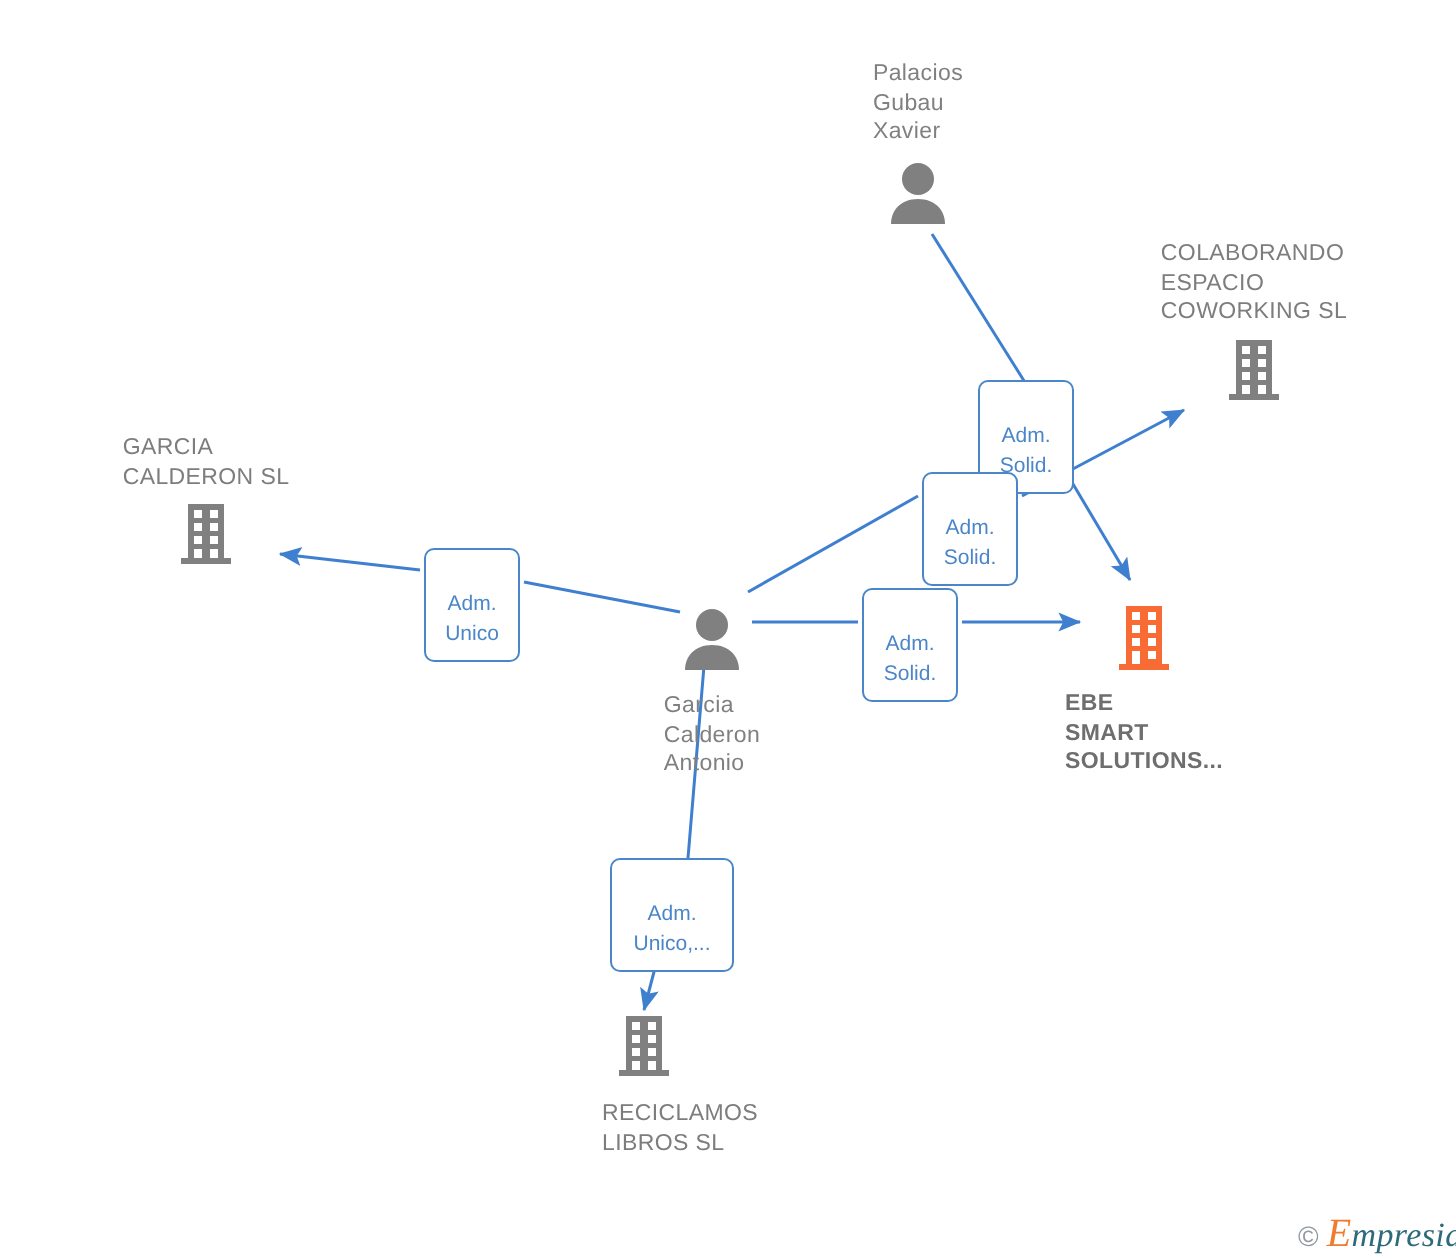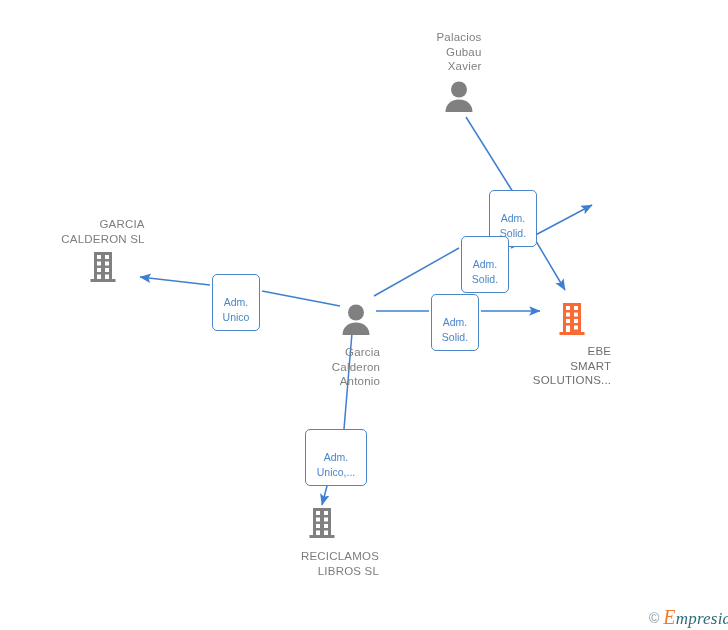--- a/index.html
+++ b/index.html
@@ -23,35 +23,35 @@
     top: 0;
     width: 728px;
     height: 630px;
   }
   .node {
     position: absolute;
     display: flex;
     flex-direction: column;
     align-items: center;
     width: 140px;
-    text-align: right;
+    text-align: left;
   }
   .node-label {
     font-size: 11.5px;
     line-height: 14.5px;
     color: #808080;
     letter-spacing: 0.2px;
     white-space: pre-line;
   }
   .node-label.company {
     color: #7d7d7d;
   }
   .node-label.highlight {
     color: #6e6e6e;
-    font-weight: normal;
+    font-weight: bold;
   }
   .node-icon {
     display: block;
   }
   .badge {
     position: absolute;
     border: 1.6px solid #4a86c8;
     border-radius: 5px;
     background: #ffffff;
     color: #4a86c8;
@@ -123,20 +123,39 @@
 Gubau
 Xavier</div>
     <span class="node-icon" style="margin-top:6px;">
       <svg width="30" height="32" viewBox="0 0 30 32">
         <circle cx="15" cy="9.5" r="8" fill="#808080"></circle>
         <path d="M15,19.5 C6.5,19.5 1.5,25 1.5,32 L28.5,32 C28.5,25 23.5,19.5 15,19.5 Z" fill="#808080"></path>
       </svg>
     </span>
   </div>
 
+  <div class="node" style="left:557px; top:120px;">
+    <div class="node-label company">COLABORANDO
+ESPACIO
+COWORKING SL</div>
+    <span class="node-icon" style="margin-top:6px;">
+      <svg width="26" height="30" viewBox="0 0 26 30">
+        <rect x="4" y="0" width="18" height="27" fill="#808080"></rect>
+        <rect x="0.5" y="27" width="25" height="3" fill="#808080"></rect>
+        <rect x="7" y="3" width="4" height="4" fill="#ffffff"></rect>
+        <rect x="15" y="3" width="4" height="4" fill="#ffffff"></rect>
+        <rect x="7" y="9.5" width="4" height="4" fill="#ffffff"></rect>
+        <rect x="15" y="9.5" width="4" height="4" fill="#ffffff"></rect>
+        <rect x="7" y="16" width="4" height="4" fill="#ffffff"></rect>
+        <rect x="15" y="16" width="4" height="4" fill="#ffffff"></rect>
+        <rect x="7" y="22.5" width="4" height="4.5" fill="#ffffff"></rect>
+        <rect x="15" y="22.5" width="4" height="4.5" fill="#ffffff"></rect>
+      </svg>
+    </span>
+  </div>
 
   <div class="node" style="left:33px; top:217px;">
     <div class="node-label company">GARCIA
 CALDERON SL</div>
     <span class="node-icon" style="margin-top:6px;">
       <svg width="26" height="30" viewBox="0 0 26 30">
         <rect x="4" y="0" width="18" height="27" fill="#808080"></rect>
         <rect x="0.5" y="27" width="25" height="3" fill="#808080"></rect>
         <rect x="7" y="3" width="4" height="4" fill="#ffffff"></rect>
         <rect x="15" y="3" width="4" height="4" fill="#ffffff"></rect>

